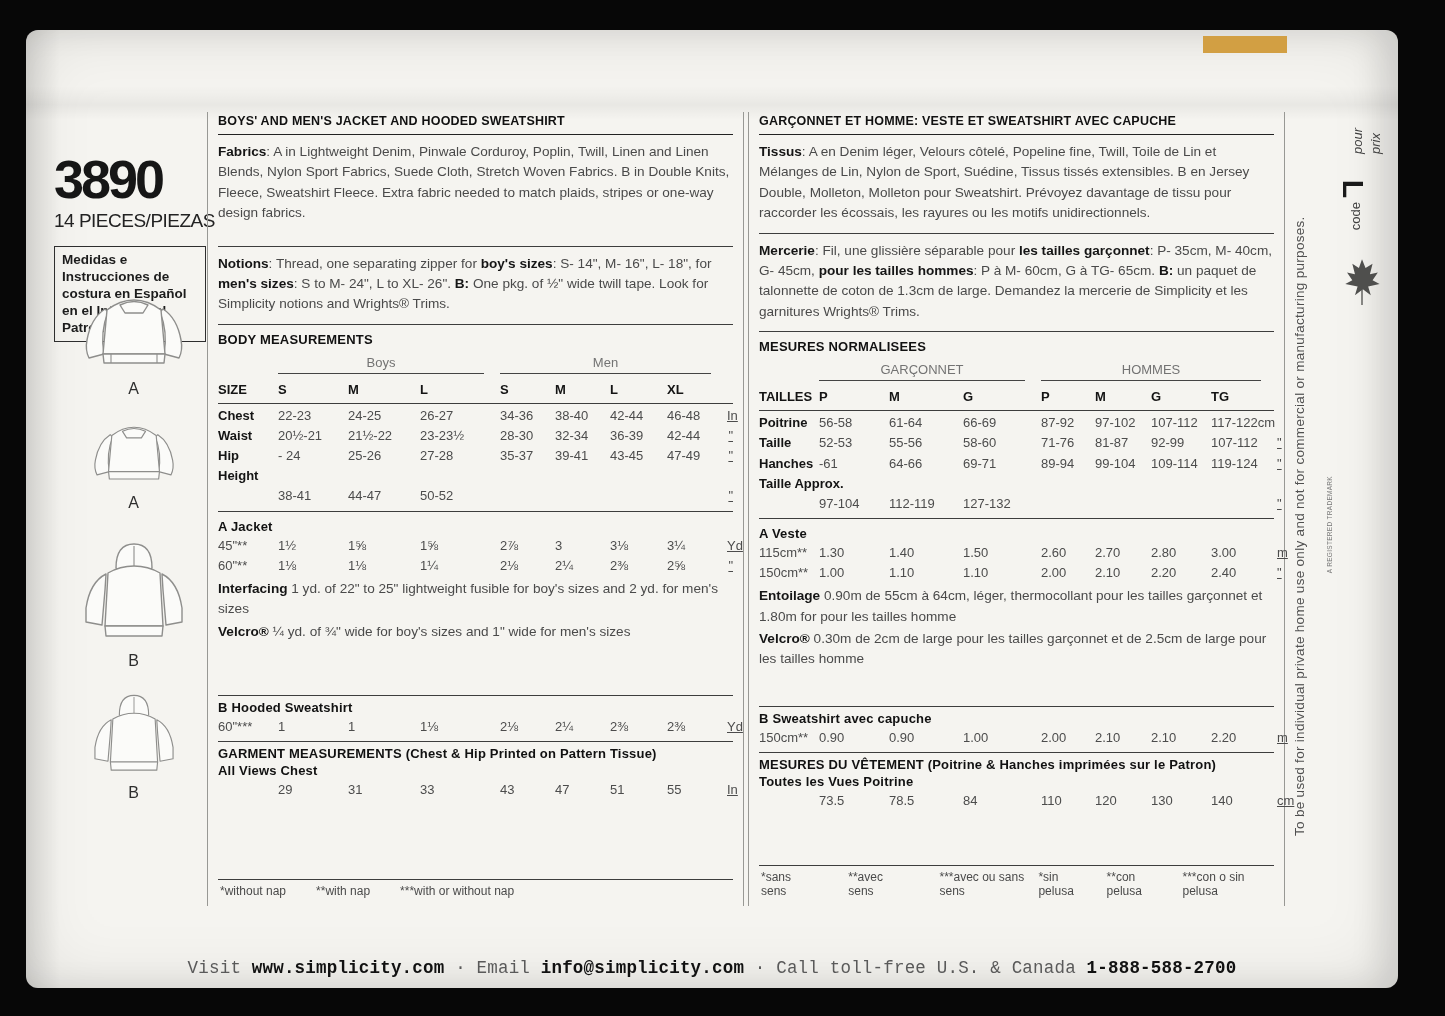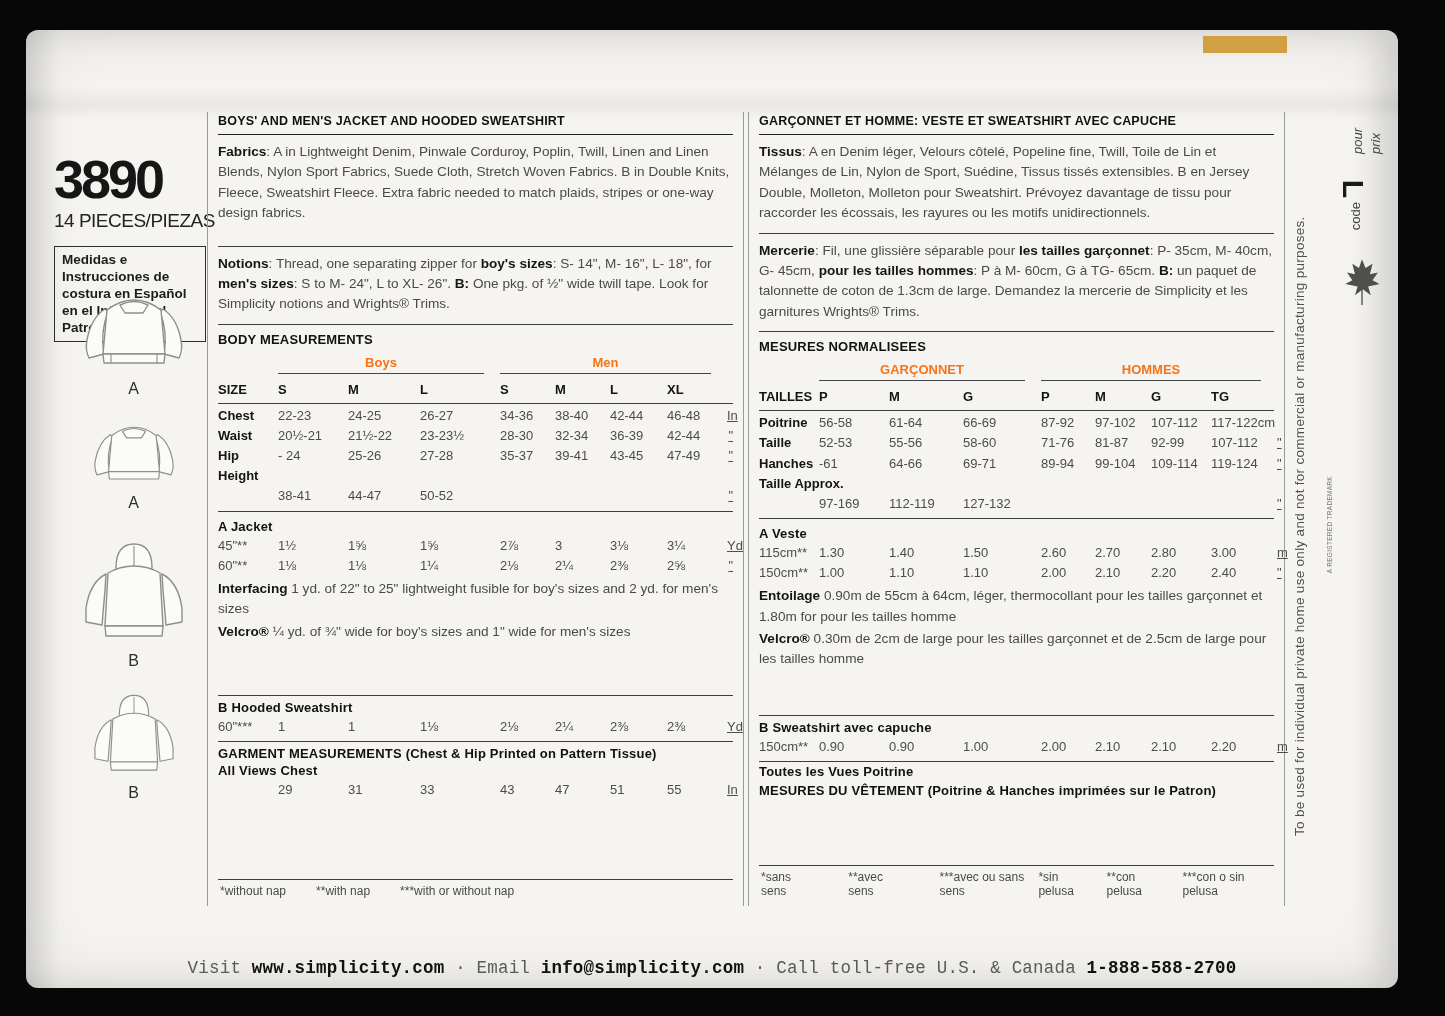--- a/index.html
+++ b/index.html
@@ -59,21 +59,21 @@
     padding-bottom: 6px; border-bottom: 1.5px solid #222;
   }
   .para { margin-top: 7px; font-size: 13.6px; line-height: 1.5; color: #4a4a4a; }
   .para b { color: #151515; margin-top: 16px; }
   .rule { border-top: 1px solid #3d3d3d; }
   .mt-lg { margin-top: 22px; }
   .mt-md { margin-top: 9px; }
   .mt-sm { margin-top: 4px; }
   .shead { font-size: 13px; font-weight: bold; color: #111; margin-top: 7px; letter-spacing: 0.2px; }
   .grow, .trow { display: grid; grid-template-columns: var(--tcols); }
-  .grouprow { margin-top: 8px; font-size: 13px; font-weight: bold; color: #f97316; }
+  .grouprow { margin-top: 8px; font-size: 13px; font-weight: normal; color: #737373; }
   .gspan { text-align: center; border-bottom: 1px solid #444; padding-bottom: 3px; margin-right: 16px; }
   .thead .trow { border-bottom: 1px solid #3d3d3d; padding: 4px 0 3px 0; }
   .thead .tc { font-weight: bold; color: #141414; }
   .tbl { margin-top: 2px; }
   .tc { font-size: 13px; color: #4c4c4c; white-space: nowrap; line-height: 1.55; }
   .tc.c0 { font-weight: bold; color: #141414; }
   .tc.c8 { text-align: right; text-decoration: underline; }
   .plain .tc.c0 { font-weight: normal; color: #4c4c4c; }
   .sp1 { flex: 1; }
   .sp2 { flex: 1.5; }
@@ -382,21 +382,21 @@
         <span class="tc c2"></span>
         <span class="tc c3"></span>
         <span class="tc c4"></span>
         <span class="tc c5"></span>
         <span class="tc c6"></span>
         <span class="tc c7"></span>
         <span class="tc c8"></span>
       </div>
       <div class="trow">
         <span class="tc c0"></span>
-        <span class="tc c1">97-169</span>
+        <span class="tc c1">97-104</span>
         <span class="tc c2">112-119</span>
         <span class="tc c3">127-132</span>
         <span class="tc c4"></span>
         <span class="tc c5"></span>
         <span class="tc c6"></span>
         <span class="tc c7"></span>
         <span class="tc c8">"</span>
       </div>
     </div>
   <div class="rule mt-sm"></div>
@@ -437,22 +437,35 @@
         <span class="tc c2">0.90</span>
         <span class="tc c3">1.00</span>
         <span class="tc c4">2.00</span>
         <span class="tc c5">2.10</span>
         <span class="tc c6">2.10</span>
         <span class="tc c7">2.20</span>
         <span class="tc c8">m</span>
       </div>
     </div>
   <div class="rule mt-sm"></div>
+  <div class="shead" style="margin-top:4px">MESURES DU VÊTEMENT (Poitrine &amp; Hanches imprimées sur le Patron)</div>
   <div class="shead" style="margin-top:2px">Toutes les Vues Poitrine</div>
-  <div class="shead" style="margin-top:4px">MESURES DU VÊTEMENT (Poitrine &amp; Hanches imprimées sur le Patron)</div>
+  <div class="tbl plain">
+      <div class="trow">
+        <span class="tc c0"></span>
+        <span class="tc c1">73.5</span>
+        <span class="tc c2">78.5</span>
+        <span class="tc c3">84</span>
+        <span class="tc c4">110</span>
+        <span class="tc c5">120</span>
+        <span class="tc c6">130</span>
+        <span class="tc c7">140</span>
+        <span class="tc c8">cm</span>
+      </div>
+    </div>
   <div class="sp2"></div>
   <div class="foot split">
     <span class="fgroup">
       <span>*sans sens</span>
       <span>**avec sens</span>
       <span>***avec ou sans sens</span>
     </span>
     <span class="fgroup" style="gap:16px">
       <span>*sin pelusa</span>
       <span>**con pelusa</span>

